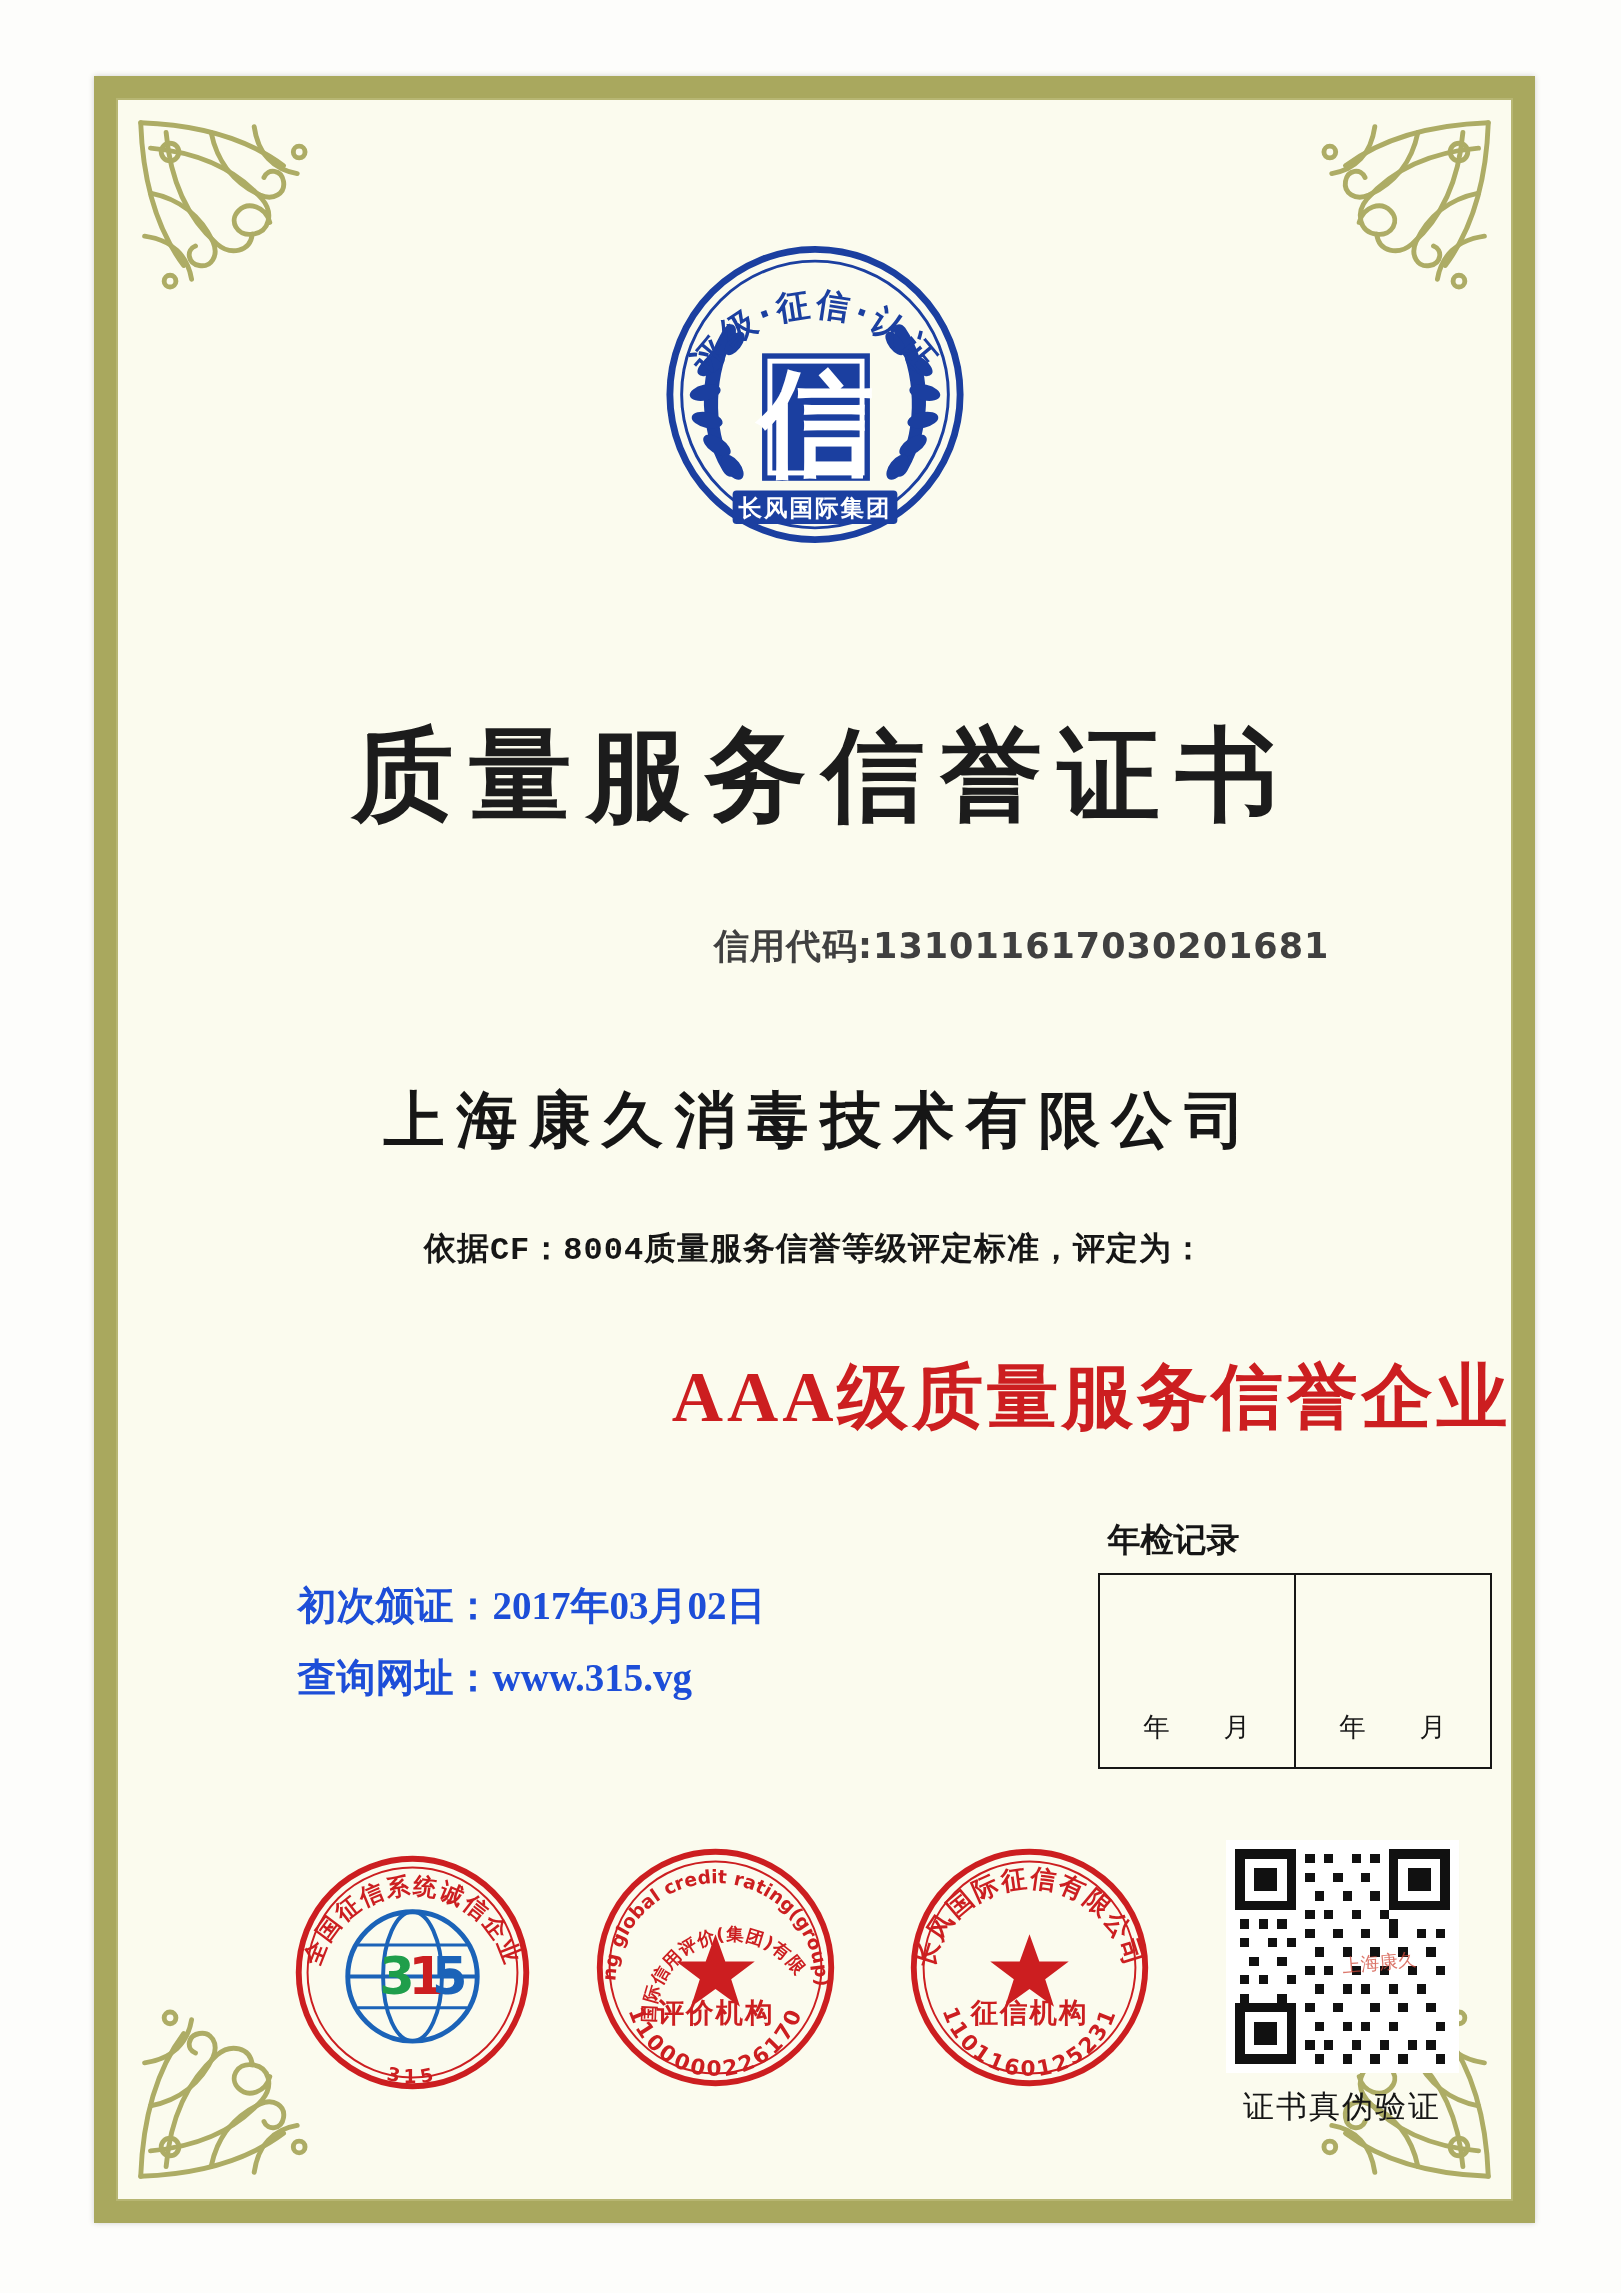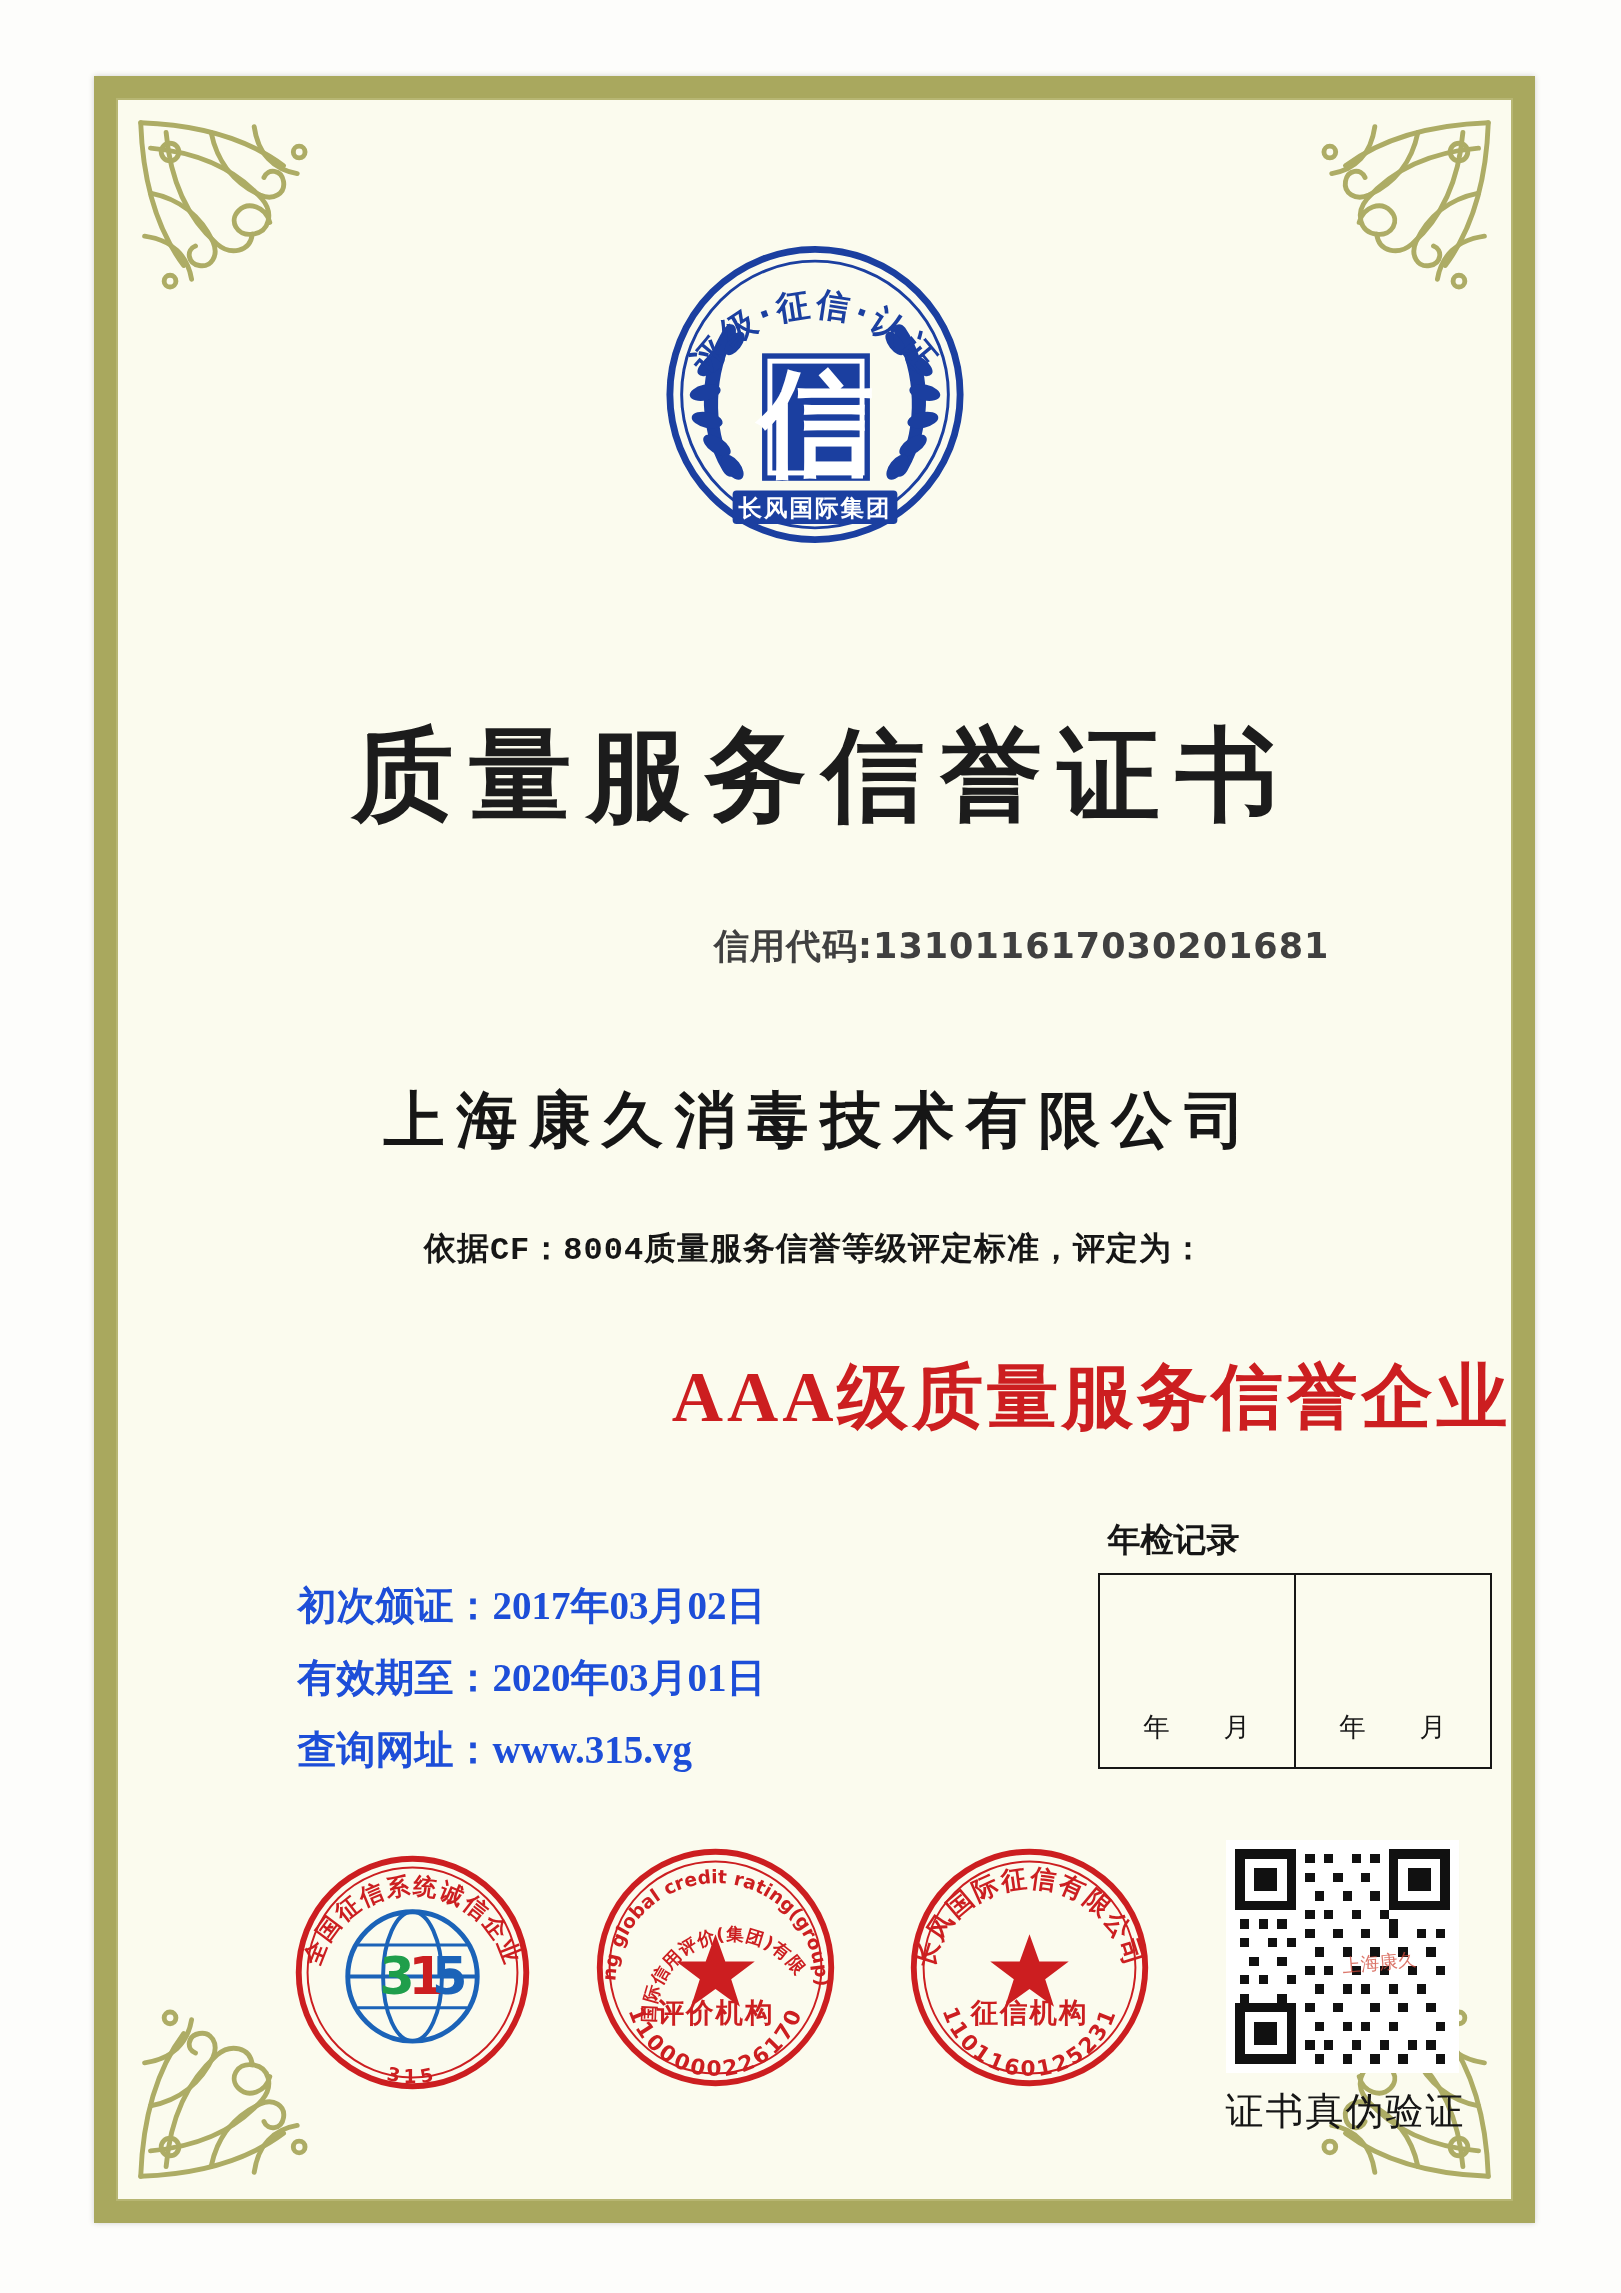--- a/index.html
+++ b/index.html
@@ -240,21 +240,21 @@
     color: #d04a3a;
     opacity: .75;
     transform: rotate(-5deg);
     white-space: nowrap;
   }
   .qr-caption {
     margin-top: 13.7px;
     width: 233px;
     text-align: center;
     font-family: "Liberation Serif", "DejaVu Serif", serif;
-    font-size: 38px;
+    font-size: 31px;
     color: #161616;
     letter-spacing: 2px;
     white-space: nowrap;
   }
 </style>
 </head>
 <body>
 
 <div class="page">
   <div class="cert-frame">
@@ -382,21 +382,20 @@
         <div class="credit-code">信用代码:131011617030201681</div>
 
         <div class="company-name">上海康久消毒技术有限公司</div>
 
         <div class="standard-line">依据CF：8004质量服务信誉等级评定标准，评定为：</div>
 
         <div class="grade-line">AAA级质量服务信誉企业</div>
 
         <div class="dates">
           <div class="row">初次颁证：2017年03月02日</div>
-          <div class="row">有效期至：2020年03月01日</div>
           <div class="row">查询网址：www.315.vg</div>
         </div>
 
         <div class="annual-box">
           <div class="annual-title">年检记录</div>
           <div class="annual-grid">
             <div class="annual-cell">
               <div class="ym">年　月</div>
             </div>
             <div class="annual-cell">

